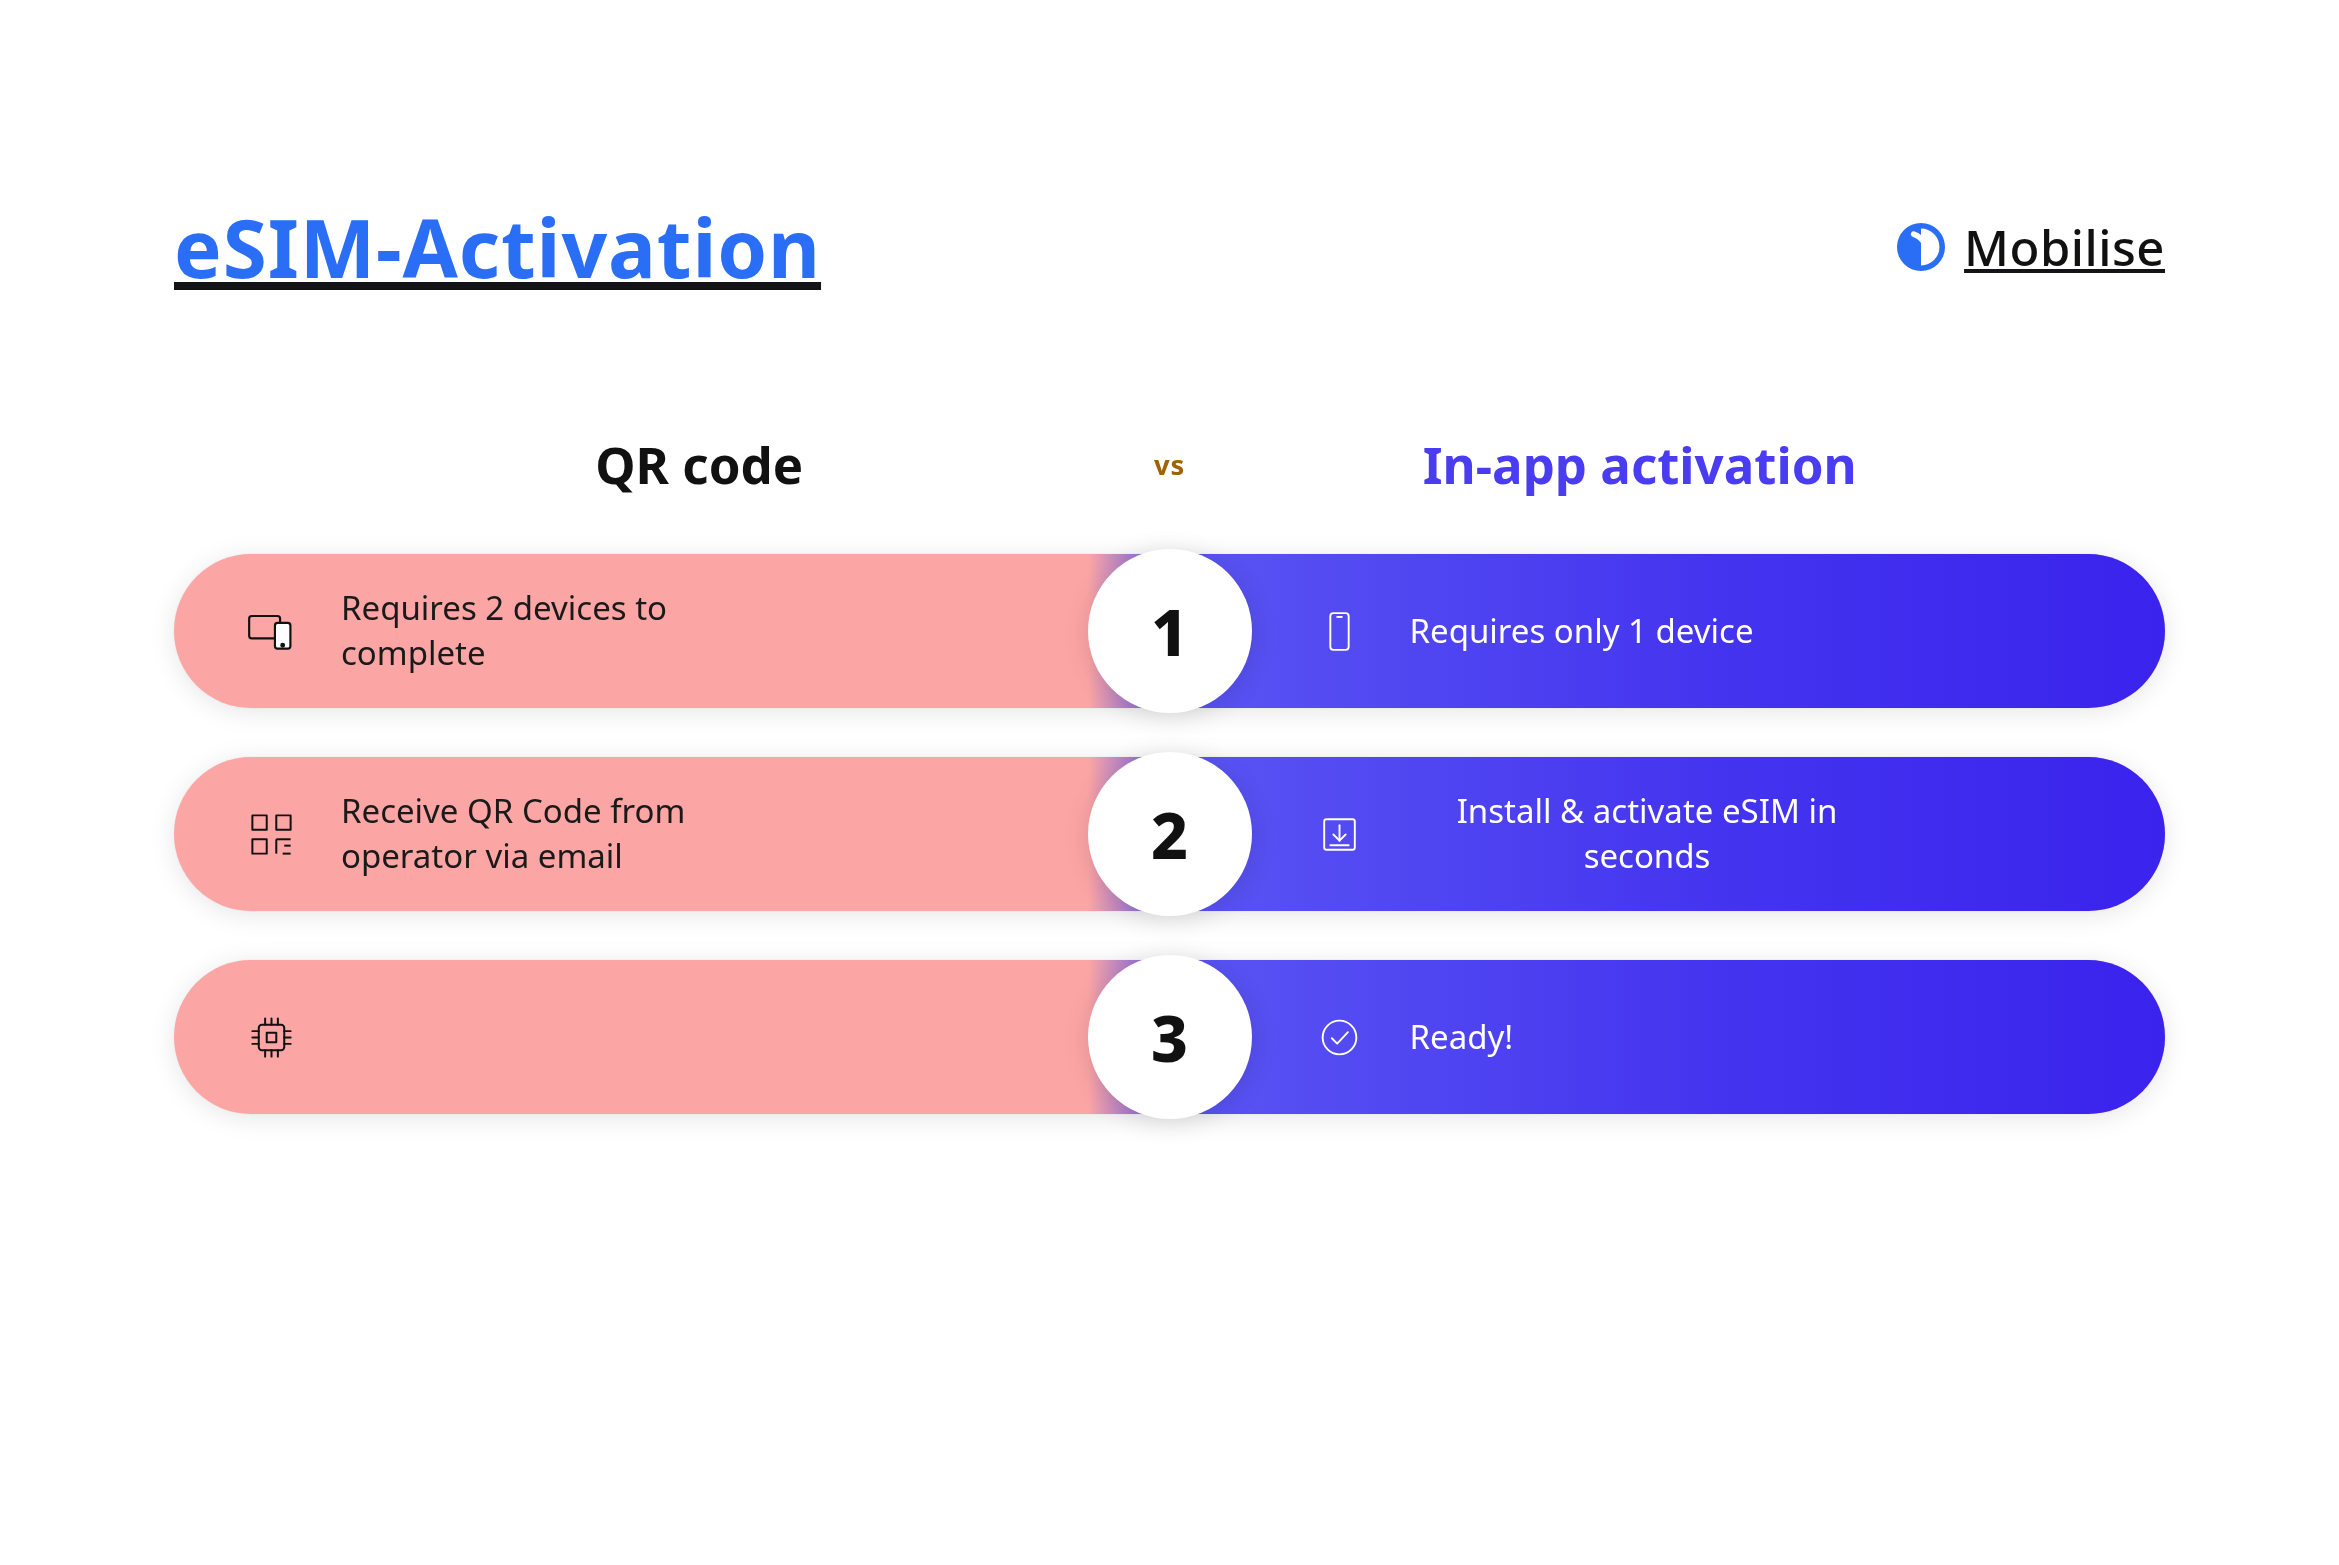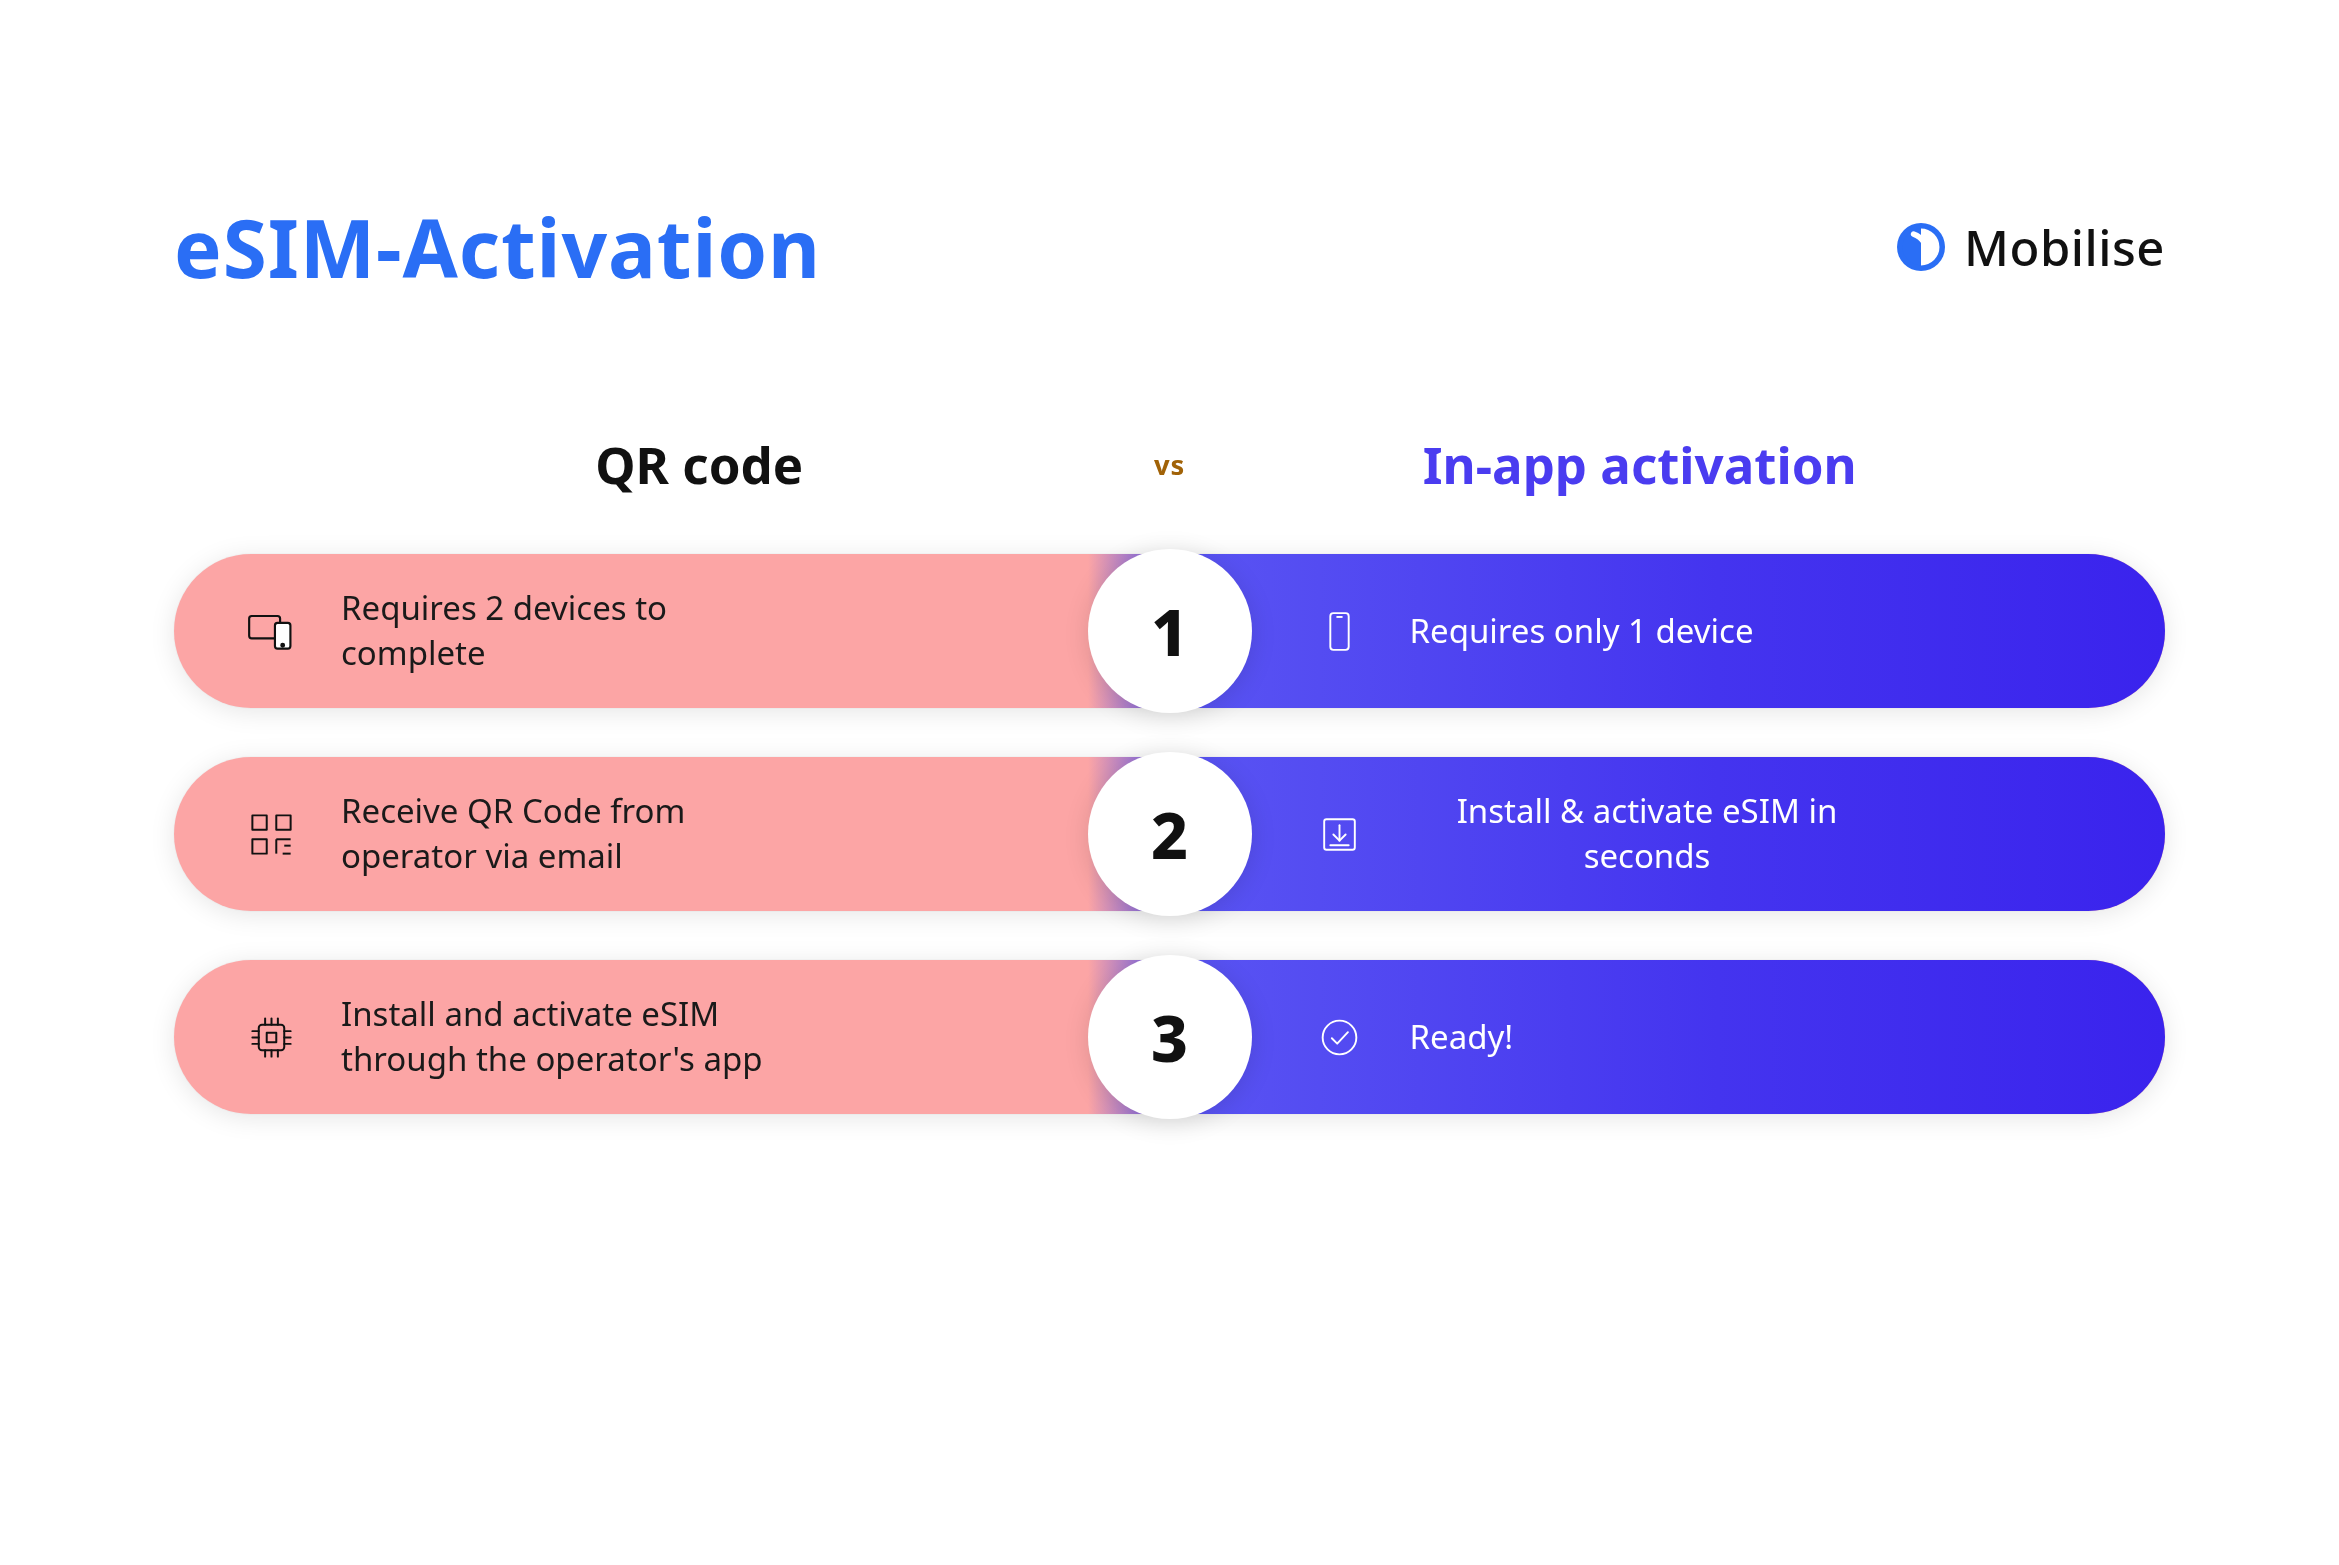--- a/index.html
+++ b/index.html
@@ -22,20 +22,21 @@
     color:var(--ink);
     -webkit-font-smoothing:antialiased;
   }
 
   
   .header{
     display:flex;
     align-items:center;
     justify-content:space-between;
     padding:192px var(--side-pad) 0 var(--side-pad);
+    text-decoration:underline;
   }
   .title{
     font-size:80px;
     font-weight:700;
     letter-spacing:0.9px;
     color:var(--blue-brand);
   }
   .brand{
     display:flex;
     align-items:center;
@@ -259,21 +260,20 @@
             <line x1="32" y1="48" x2="32" y2="56"></line>
             <line x1="40" y1="48" x2="40" y2="56"></line>
           <line x1="8" y1="24" x2="16" y2="24"></line>
             <line x1="8" y1="32" x2="16" y2="32"></line>
             <line x1="8" y1="40" x2="16" y2="40"></line>
           <line x1="48" y1="24" x2="56" y2="24"></line>
             <line x1="48" y1="32" x2="56" y2="32"></line>
             <line x1="48" y1="40" x2="56" y2="40"></line>
         </svg>
       </span>
-      <div class="text">Install and activate eSIM through the operator's app</div>
     </div>
     <div class="num-badge">3</div>
     <div class="right">
       <span class="icon-slot">
         <svg viewBox="0 0 64 64" width="49" height="49" fill="none" stroke="#fff" stroke-width="2.5" stroke-linejoin="round" stroke-linecap="round">
           <circle cx="32" cy="32" r="22"></circle>
           <polyline points="22,33 29,40 43,25"></polyline>
         </svg>
       </span>
       <div class="text">Ready!</div>

